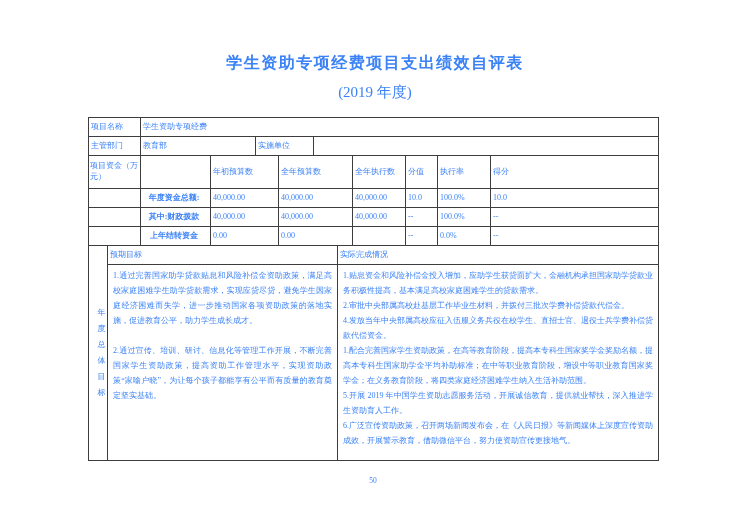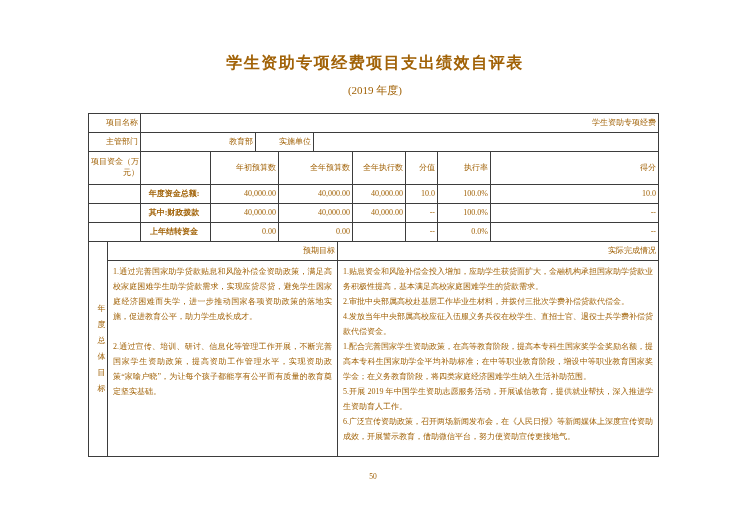--- a/index.html
+++ b/index.html
@@ -1,34 +1,34 @@
 <!DOCTYPE html>
 <html><head>
 <meta charset="utf-8">
 <style>
   html,body{margin:0;padding:0;background:#ffffff;}
   .page{
     position:relative;
     width:750px;height:530px;
     background:#ffffff;
-    color:#a16207;
+    color:#3b82f6;
     font-family:"Liberation Serif","DejaVu Serif",serif;
     overflow:hidden;
   }
   .title{
     padding-top:53px;
     text-align:center;
     font-size:16px;
     font-weight:bold;
     letter-spacing:1.5px;
   }
   .subtitle{
     margin-top:9px;
     text-align:center;
-    font-size:11px;
+    font-size:15px;
   }
   .table-wrap{
     margin:15px 0 0 88px;
     width:570px;
   }
   table{
     border-collapse:collapse;
     table-layout:fixed;
     width:570px;
   }
@@ -36,21 +36,21 @@
   td{
     border:1px solid #3d3d3d;
     font-size:8px;
     vertical-align:middle;
     padding:0 2px;
     overflow:hidden;
     line-height:1.35;
   }
   .r18 td{height:18px;}
   .r32 td{height:32px;}
-  .c{text-align:right;}
+  .c{text-align:left;}
   .rlab{text-align:center;padding-right:5px;white-space:nowrap;font-weight:bold;}
   .funds-lab{padding:0 1px;margin-top:33px;}
   .vcell{padding:8px;}
   .vtext{
     width:9px;
     margin:0 auto;
     line-height:16px;
     word-break:break-all;
     text-align:center;
     font-size:8px;

